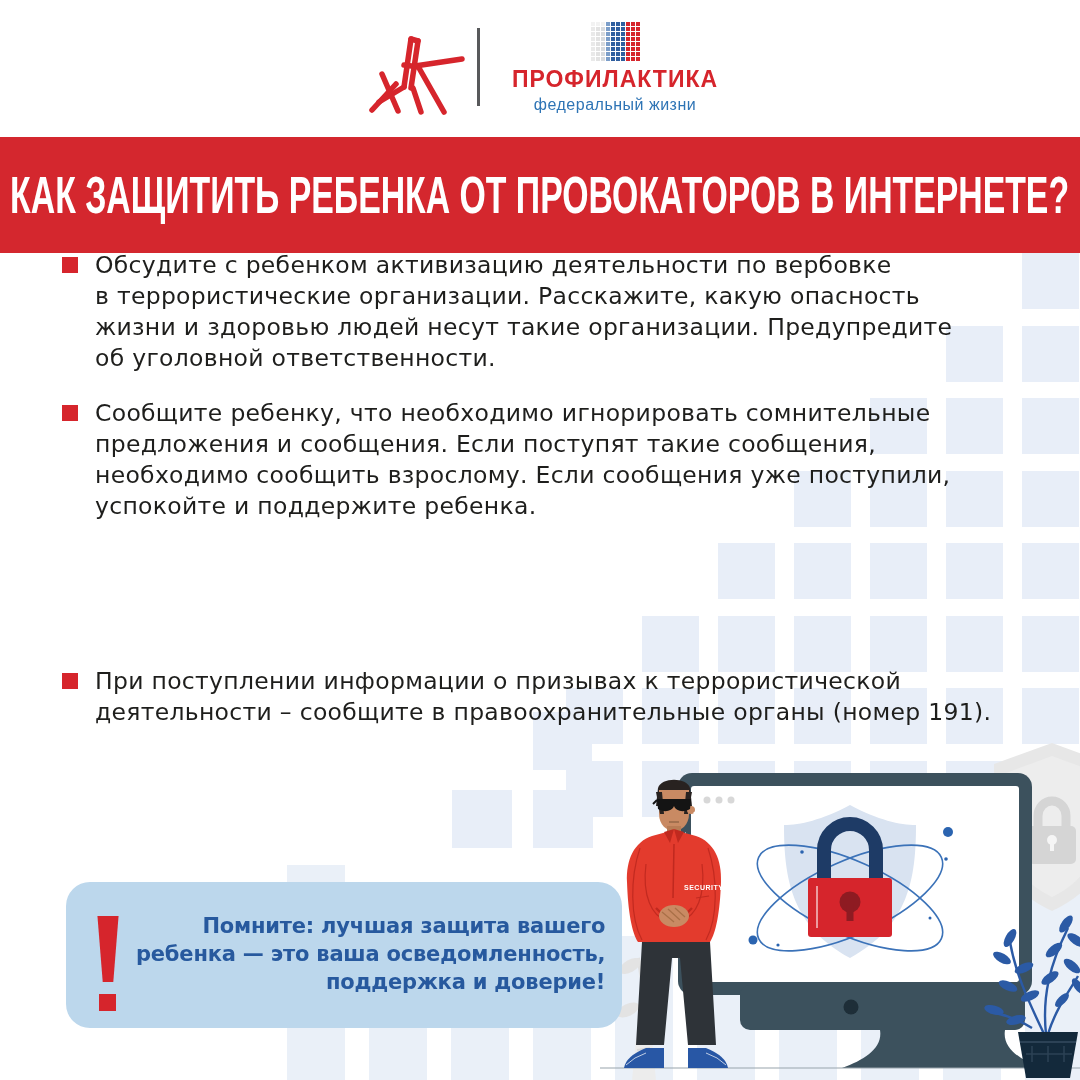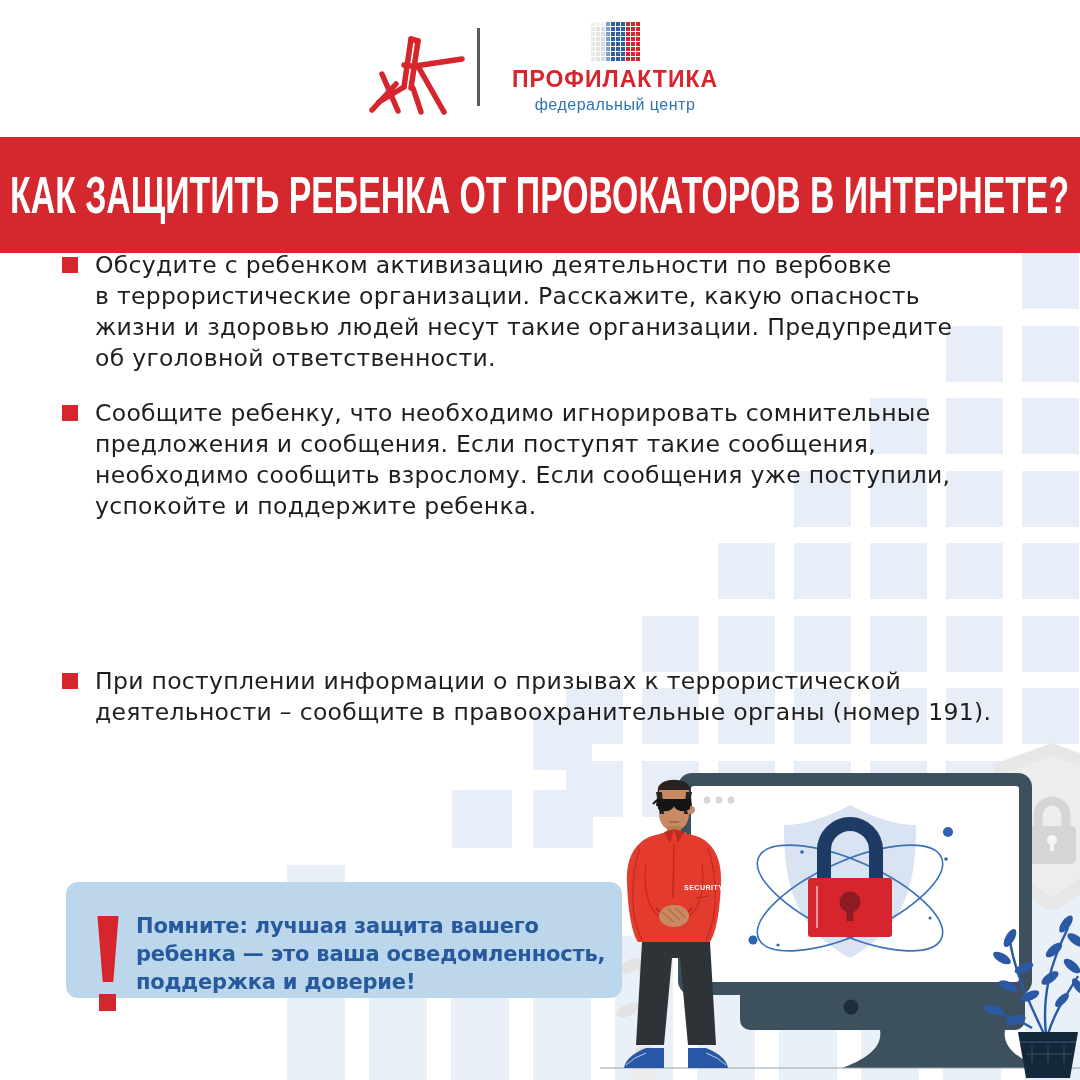--- a/index.html
+++ b/index.html
@@ -26,22 +26,22 @@
   .banner{position:absolute;left:0;top:137px;width:1080px;height:116px;background:var(--banner_red);
     display:flex;align-items:center;justify-content:center;z-index:2;}
   .banner-title{font-family:"Liberation Sans",sans-serif;font-weight:bold;font-size:52px;color:#fff;
     white-space:nowrap;transform:scaleX(0.65);letter-spacing:0px;}
   
   .bullet{position:absolute;left:62px;width:960px;z-index:2;}
   .bullet .sq{position:absolute;left:0;top:7px;width:16px;height:16px;background:var(--red);}
   .bullet .tx{margin-left:33px;font-size:23.5px;line-height:31px;letter-spacing:0.3px;
     color:var(--body_text);white-space:pre-line;}
   
-  .note{position:absolute;left:66px;top:882px;width:556px;height:116px;background:var(--note_bg);
-    border-radius:12px;z-index:3;}
+  .note{position:absolute;left:66px;top:882px;width:556px;height:146px;background:var(--note_bg);
+    border-radius:24px;z-index:3;text-align:right;}
   .note .bang-bar{position:absolute;left:30px;top:34px;width:24px;height:66px;background:var(--red);
     clip-path:polygon(6% 0,94% 0,72% 100%,28% 100%);}
   .note .bang-dot{position:absolute;left:33px;top:112px;width:17px;height:17px;background:var(--red);}
   .note .tx{position:absolute;left:70px;top:30px;font-weight:bold;font-size:21px;line-height:28px;
     letter-spacing:-0.2px;color:var(--note_text);white-space:pre-line;}
   .illu{position:absolute;z-index:1;}
   .man{position:absolute;z-index:2;}
 </style>
 </head>
 <body>
@@ -191,21 +191,21 @@
         <i style="left: 10px; top: 35px; background: rgb(216, 219, 223);"></i>
         <i style="left: 15px; top: 35px; background: rgb(124, 158, 201);"></i>
         <i style="left: 20px; top: 35px; background: rgb(47, 95, 159);"></i>
         <i style="left: 25px; top: 35px; background: rgb(47, 95, 159);"></i>
         <i style="left: 30px; top: 35px; background: rgb(47, 95, 159);"></i>
         <i style="left: 35px; top: 35px; background: rgb(214, 37, 44);"></i>
         <i style="left: 40px; top: 35px; background: rgb(214, 37, 44);"></i>
         <i style="left: 45px; top: 35px; background: rgb(214, 37, 44);"></i>
       </div>
     <div class="brand-name">ПРОФИЛАКТИКА</div>
-    <div class="brand-sub">федеральный центр</div>
+    <div class="brand-sub">федеральный жизни</div>
   </div>
 
   <div class="banner">
     <div class="banner-title">КАК ЗАЩИТИТЬ РЕБЕНКА ОТ ПРОВОКАТОРОВ В ИНТЕРНЕТЕ?</div>
   </div>
 
   <div class="bullet" style="top:398px">
     <span class="sq"></span>
     <div class="tx">Сообщите ребенку, что необходимо игнорировать сомнительные
 предложения и сообщения. Если поступят такие сообщения,

